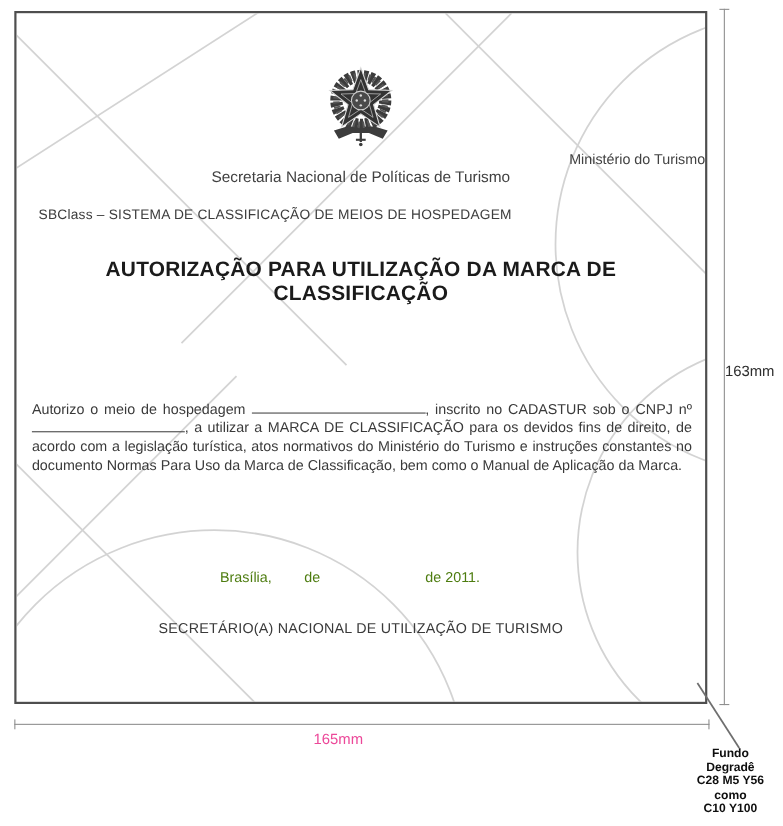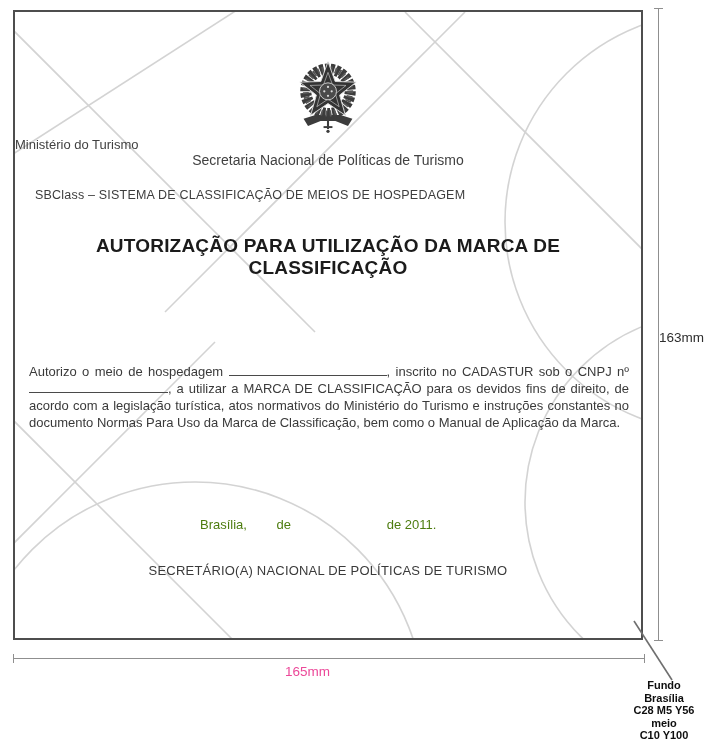--- a/index.html
+++ b/index.html
@@ -9,21 +9,21 @@
   .document {
     position:absolute; left:13px; top:10px; width:626px; height:626px;
     border:2px solid #4e4e4e;
     background:linear-gradient(180deg,#b9babа 0%, #bbbcbb 0%, #c5c5c4 55%, #d0d0cf 100%);
     overflow:hidden;
   }
   .watermark { position:absolute; left:0; top:0; width:100%; height:100%; }
 
   .emblem { position:absolute; top:46px; left:50%; transform:translateX(-50%); }
 
-  .org-line1 { position:absolute; top:125px; left:0; width:100%; text-align:left;
+  .org-line1 { position:absolute; top:125px; left:0; width:100%; text-align:right;
                font-size:13px; color:#414141; }
   .org-line2 { position:absolute; top:140px; left:0; width:100%; text-align:center;
                font-size:14px; color:#414141; }
   .sys-line  { position:absolute; top:176px; left:0; width:100%; text-align:left;
                font-size:12.5px; color:#3d3d3d; letter-spacing:0.2px;margin-left:20px; }
   .doc-title { position:absolute; top:223px; left:0; width:100%; text-align:center;
                font-size:19px; font-weight:bold; color:#1b1b1b; letter-spacing:0.2px; }
 
   .body-par  { position:absolute; top:338px; left:14px; right:12px;
                font-size:13px; line-height:17px; color:#3a3a3a; text-align:justify; }
@@ -105,37 +105,37 @@
     <div class="doc-title">AUTORIZAÇÃO PARA UTILIZAÇÃO DA MARCA DE CLASSIFICAÇÃO</div>
 
     <p class="body-par"><span>Autorizo o meio de hospedagem </span><span class="blank blank-1"></span><span>, inscrito no CADASTUR sob o CNPJ  nº </span><span class="blank blank-2"></span><span>, a utilizar a MARCA  DE CLASSIFICAÇÃO para os devidos fins de direito, de acordo com a legislação turística, atos normativos do Ministério do Turismo e instruções constantes no documento Normas Para Uso da Marca de Classificação, bem como o Manual de Aplicação da Marca.</span></p>
 
     <div class="date-row">
       <span class="date-city">Brasília,</span>
       <span class="date-de1">de</span>
       <span class="date-de2">de 2011.</span>
     </div>
 
-    <div class="signature">SECRETÁRIO(A) NACIONAL DE POLÍTICAS DE TURISMO</div>
+    <div class="signature">SECRETÁRIO(A) NACIONAL DE UTILIZAÇÃO DE TURISMO</div>
   </div>
 
   <div class="vdim-line"></div>
   <div class="vdim-tick-top"></div>
   <div class="vdim-tick-bottom"></div>
   <div class="height-label">163mm</div>
 
   <div class="hdim-line"></div>
   <div class="hdim-tick-left"></div>
   <div class="hdim-tick-right"></div>
   <div class="width-label">165mm</div>
 
   <svg class="callout-line-svg" width="48" height="68" viewBox="0 0 48 68">
     <line x1="4" y1="5" x2="42" y2="64" stroke="#6f6f6f" stroke-width="1.6"></line>
   </svg>
   <div class="gradient-note">
     <div>Fundo</div>
-    <div>Brasília</div>
+    <div>Degradê</div>
     <div>C28 M5 Y56</div>
-    <div>meio</div>
+    <div>como</div>
     <div>C10 Y100</div>
   </div>
 
 </div>
 
 </body></html>

